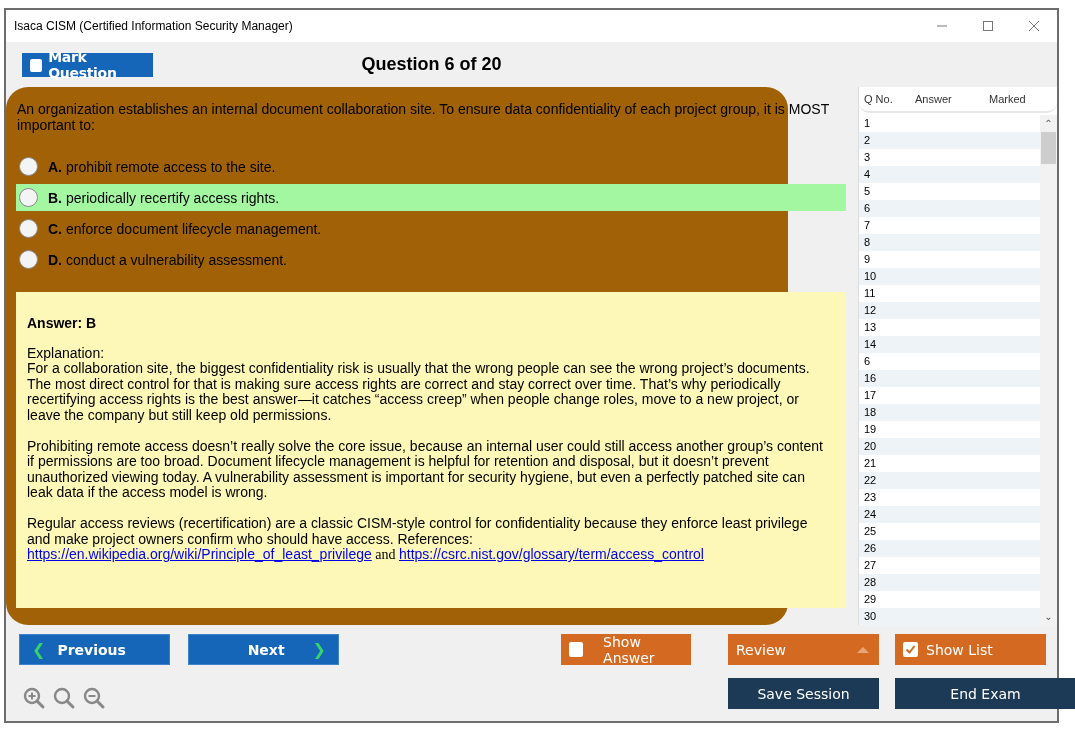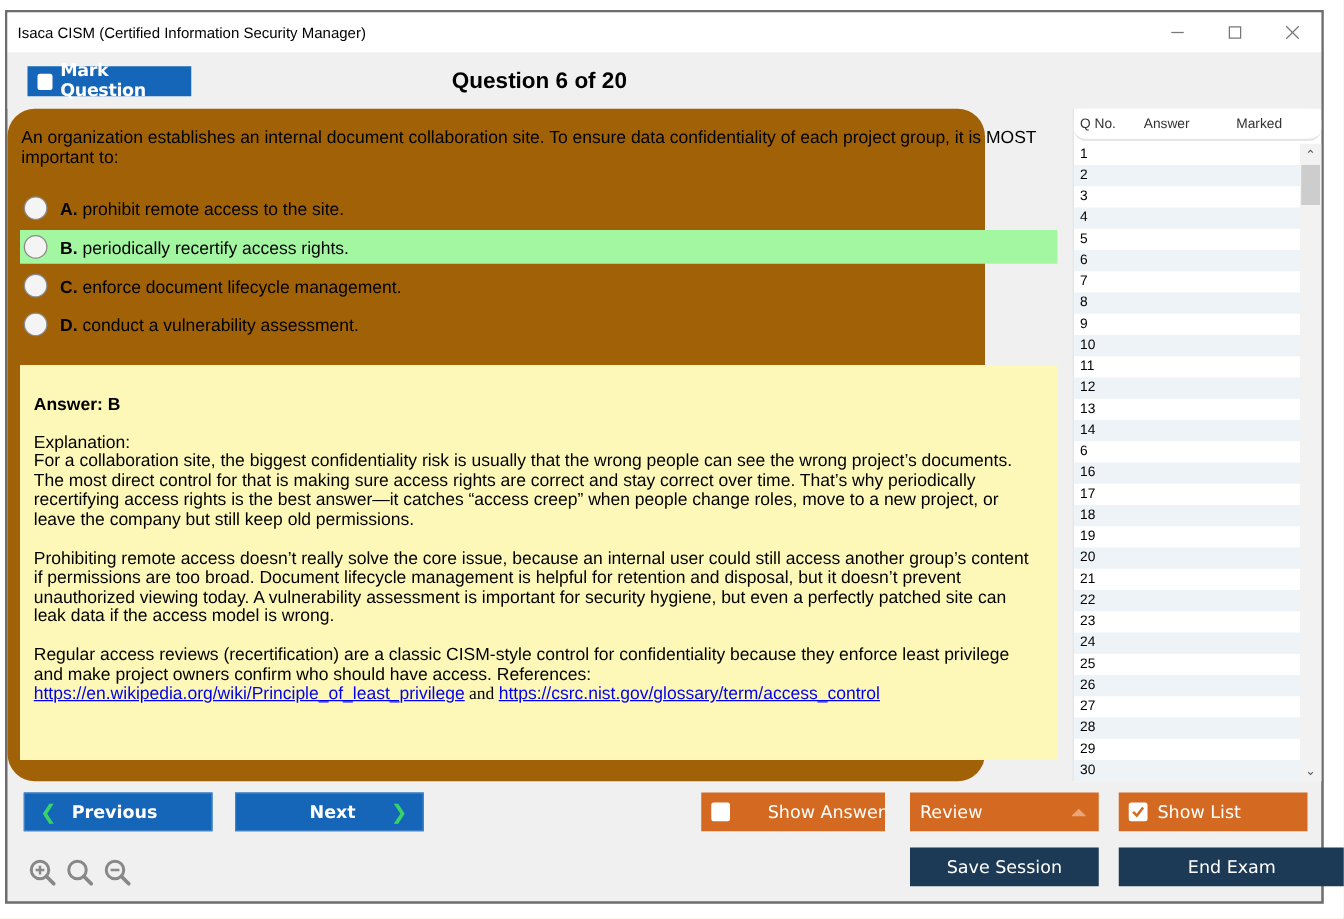--- a/index.html
+++ b/index.html
@@ -323,21 +323,21 @@
 
   <div class="btn btn-blue" style="left:13px; top:624px; width:151px; padding-left:12px; gap:12px;">
     <span class="chev">❮</span>
     <span>Previous</span>
   </div>
   <div class="btn btn-blue" style="left:182px; top:624px; width:151px; justify-content:flex-end; padding-right:12px; gap:28px;">
     <span>Next</span>
     <span class="chev">❯</span>
   </div>
 
-  <div class="btn btn-orange" style="left:555px; top:624px; width:147px; padding-left:8px; gap:20px;justify-content:space-between;">
+  <div class="btn btn-orange" style="left:555px; top:624px; width:130px; padding-left:8px; gap:20px;">
     <span class="cb" style="width:15px;height:15px;"></span>
     <span>Show Answer</span>
   </div>
   <div class="btn btn-orange" style="left:722px; top:624px; width:151px; padding-left:8px; justify-content:space-between; padding-right:10px;">
     <span>Review</span>
     <svg width="12" height="8">
         <polygon points="0,7 6,1 12,7" fill="#e8a57a"></polygon>
       </svg>
   </div>
   <div class="btn btn-orange" style="left:889px; top:624px; width:151px; padding-left:8px; gap:8px;">

